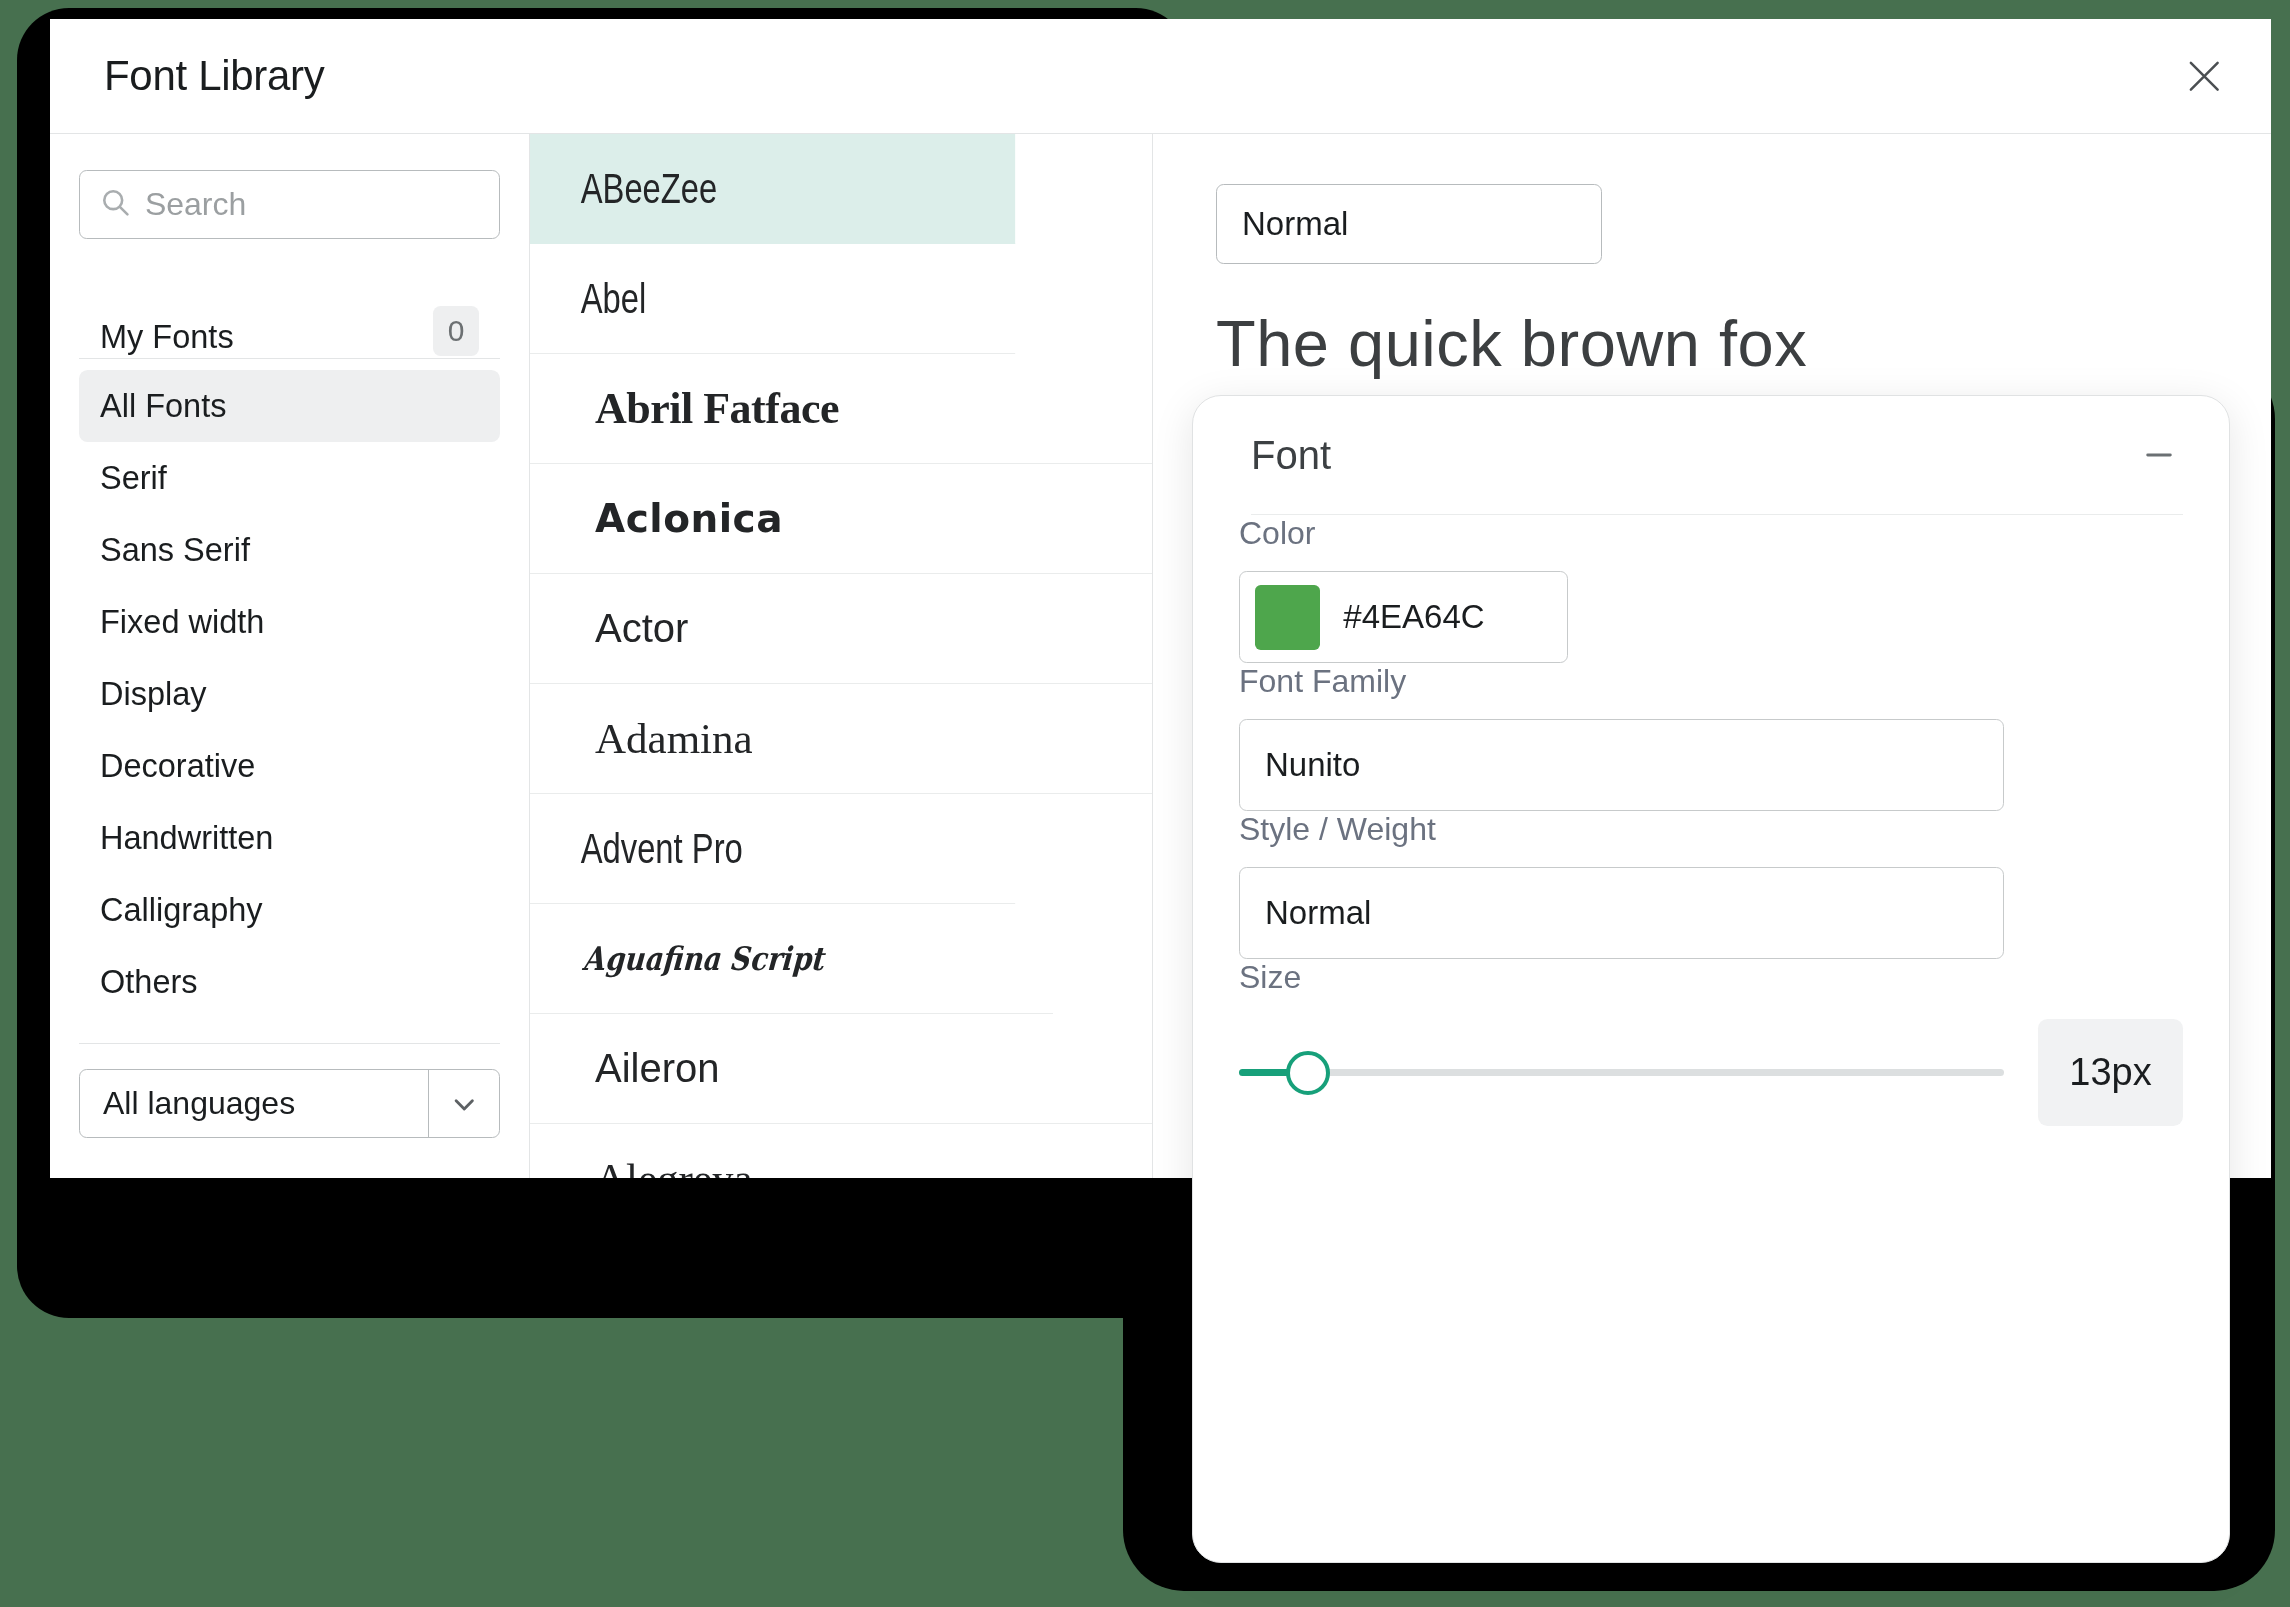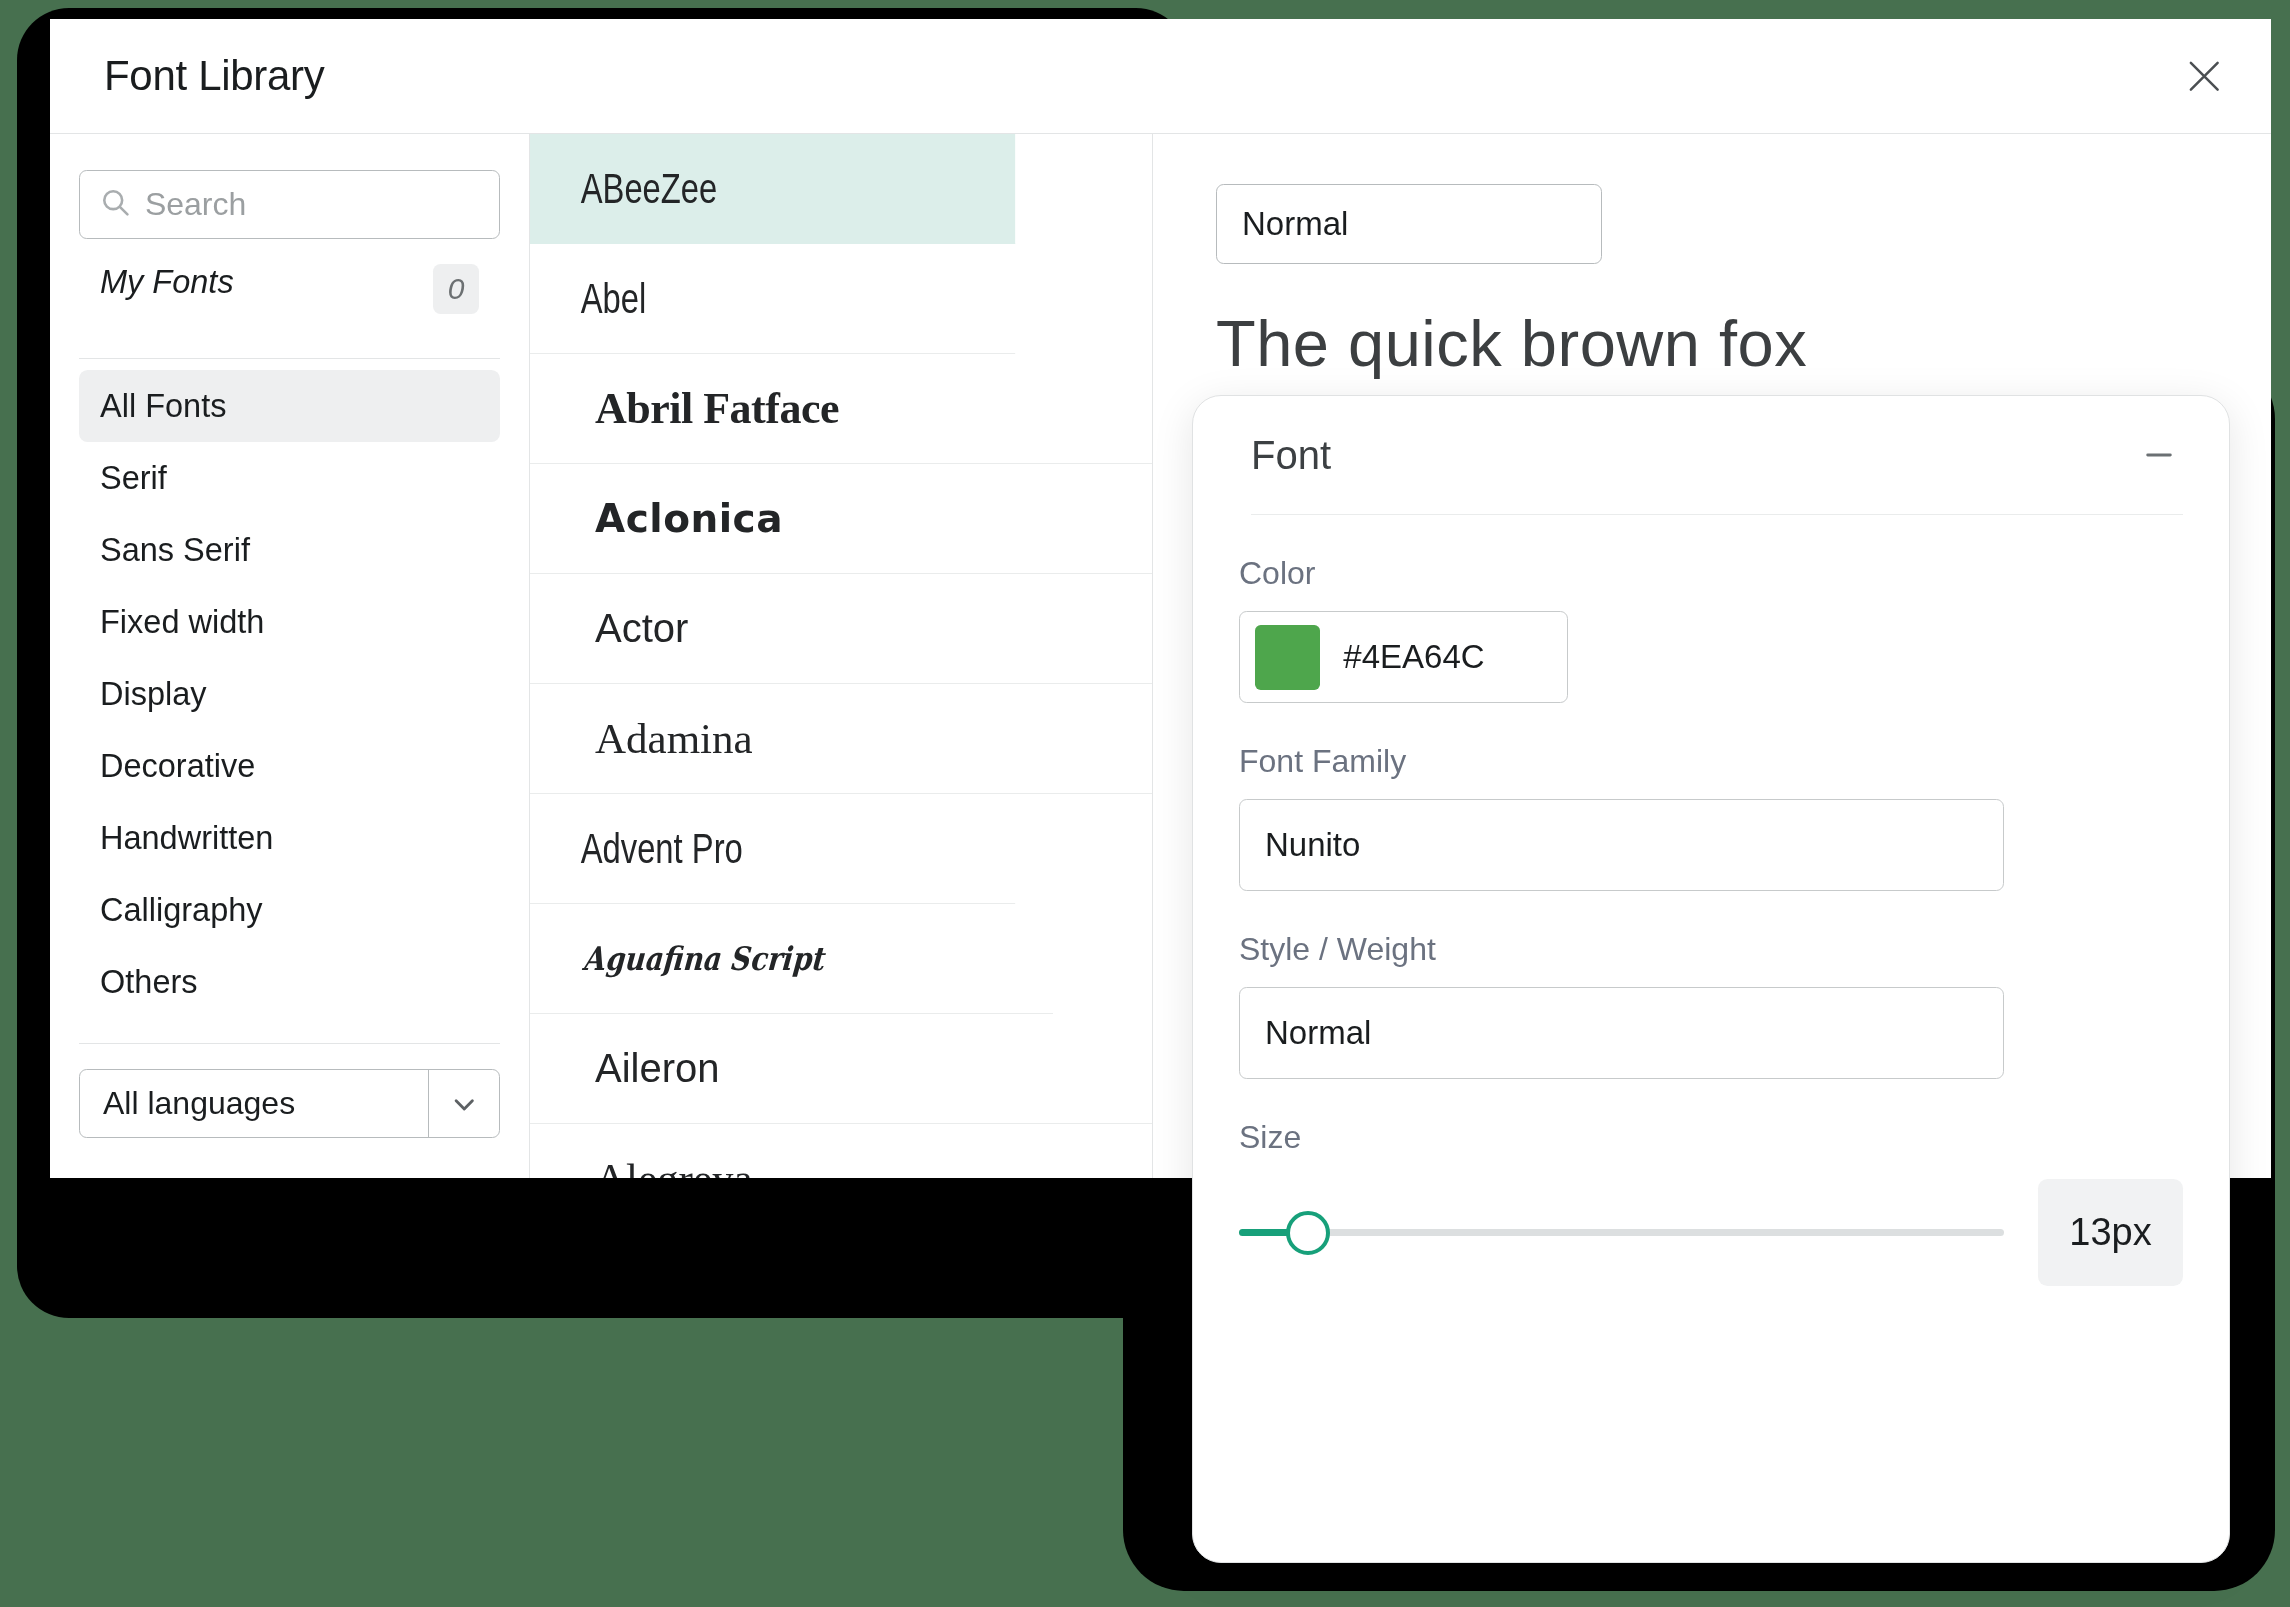--- a/index.html
+++ b/index.html
@@ -97,26 +97,25 @@
     padding: 0 19px;
     gap: 13.4px;
   }
   .search-placeholder {
     font-size: 32px;
     color: #9b9fa1;
   }
 
   .myfonts-row {
     display: flex;
-    align-items: flex-start;
+    align-items: flex-end;
     justify-content: space-between;
     padding: 0 21px;
     height: 92px;
     margin-top: 25px;
-    font-style: italic;
   }
   .myfonts-label { font-size: 32.5px; color: #1a1d1f; }
   .myfonts-badge {
     background: #eeeff0;
     border-radius: 7.6px;
     min-width: 46px;
     height: 50px;
     display: flex;
     align-items: center;
     justify-content: center;
@@ -260,21 +259,20 @@
     height: 48px;
     display: flex;
     align-items: center;
     justify-content: center;
     cursor: pointer;
   }
 
   .field-label {
     font-size: 32px;
     color: #6b7280;
-    margin-top: 40px;
     margin-bottom: 19px;
   }
 
   .color-field {
     width: 329px;
     height: 92px;
     border: 1px solid #c7cacb;
     border-radius: 7.6px;
     display: flex;
     align-items: center;

